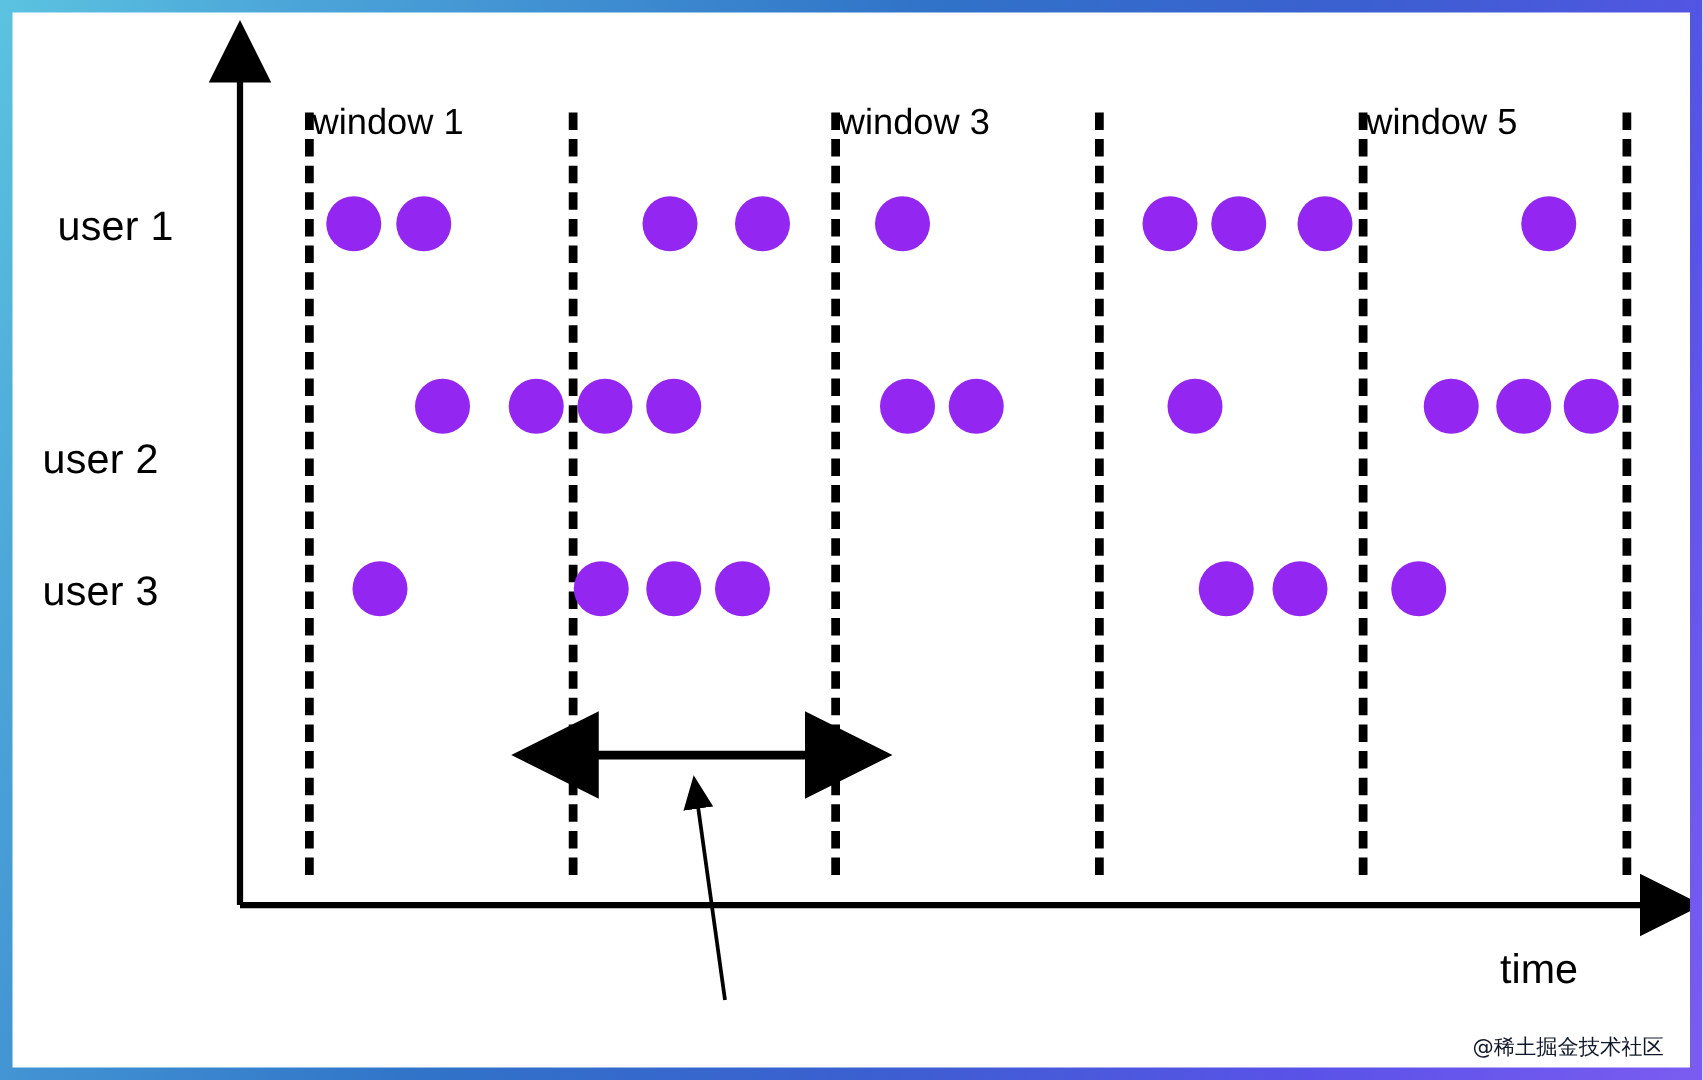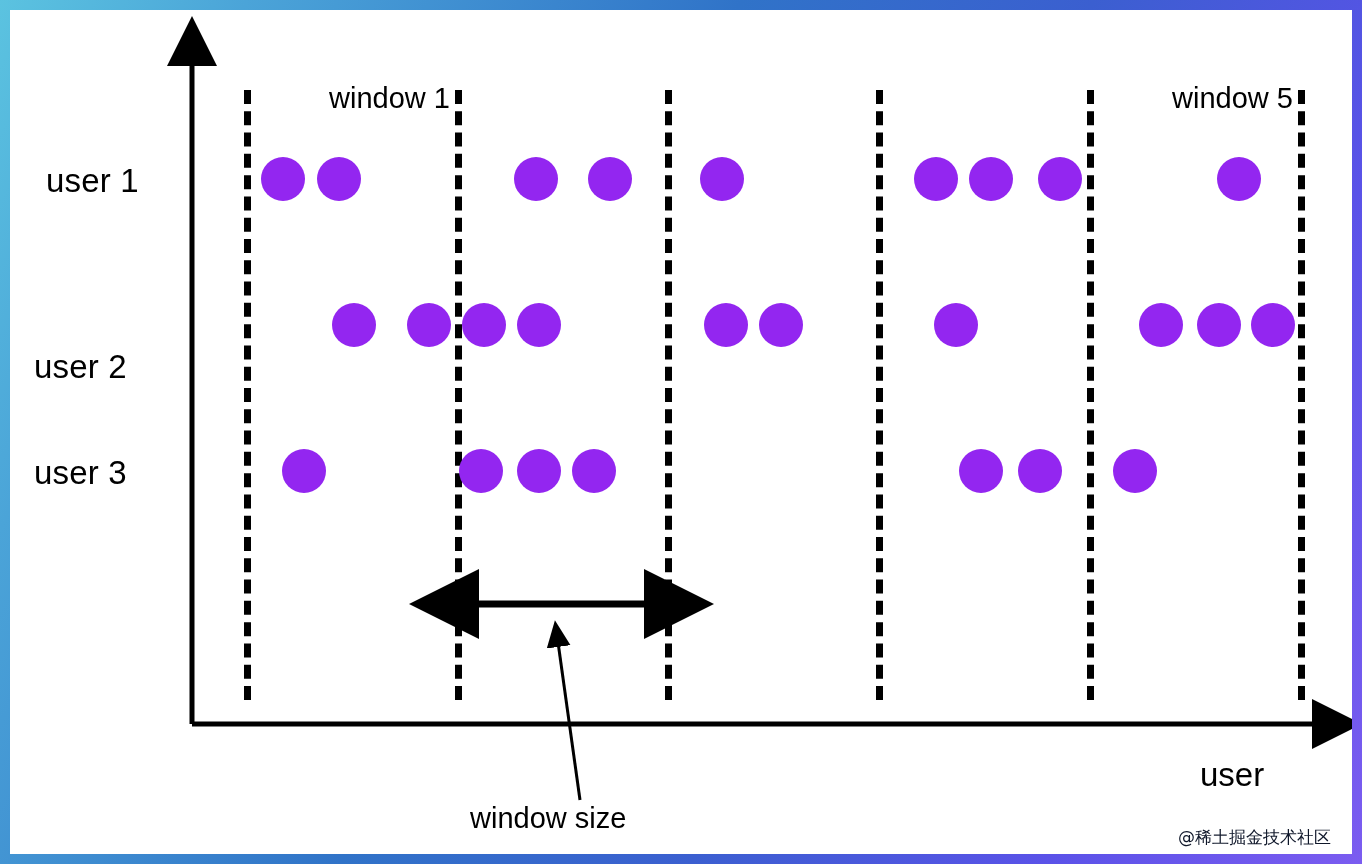--- a/index.html
+++ b/index.html
@@ -35,21 +35,21 @@
     color: #000000;
     white-space: nowrap;
     font-weight: 400;
   }
   .user-label {
     font-size: 33px;
     letter-spacing: 0.2px;
   }
   .window-label {
     font-size: 29px;
-    text-align: right;
+    text-align: left;
   }
   .time-label {
     font-size: 33px;
   }
   .winsize-label {
     font-size: 29px;
   }
   .dot {
     position: absolute;
     border-radius: 50%;
@@ -104,20 +104,21 @@
     </svg>
 
     <div class="vdiv" style="left:234px; top:80px; height:610px;"></div>
     <div class="vdiv" style="left:445px; top:80px; height:610px;"></div>
     <div class="vdiv" style="left:655px; top:80px; height:610px;"></div>
     <div class="vdiv" style="left:866px; top:80px; height:610px;"></div>
     <div class="vdiv" style="left:1077px; top:80px; height:610px;"></div>
     <div class="vdiv" style="left:1288px; top:80px; height:610px;"></div>
 
     <div class="axis-label window-label" style="left:240px; top:72px; width:200px;">window 1</div>
+    <div class="axis-label window-label" style="left:661px; top:72px; width:200px;">window 3</div>
     <div class="axis-label window-label" style="left:1083px; top:72px; width:200px;">window 5</div>
 
     <div class="axis-label user-label" style="left:36px; top:152px;">user 1</div>
     <div class="axis-label user-label" style="left:24px; top:298px;margin-top:40px;">user 2</div>
     <div class="axis-label user-label" style="left:24px; top:444px;">user 3</div>
 
     <div class="dot" style="left:251px; top:147px; width:44px; height:44px;"></div>
     <div class="dot" style="left:307px; top:147px; width:44px; height:44px;"></div>
     <div class="dot" style="left:504px; top:147px; width:44px; height:44px;"></div>
     <div class="dot" style="left:578px; top:147px; width:44px; height:44px;"></div>
@@ -139,19 +140,18 @@
     <div class="dot" style="left:1241px; top:293px; width:44px; height:44px;"></div>
 
     <div class="dot" style="left:272px; top:439px; width:44px; height:44px;"></div>
     <div class="dot" style="left:449px; top:439px; width:44px; height:44px;"></div>
     <div class="dot" style="left:507px; top:439px; width:44px; height:44px;"></div>
     <div class="dot" style="left:562px; top:439px; width:44px; height:44px;"></div>
     <div class="dot" style="left:949px; top:439px; width:44px; height:44px;"></div>
     <div class="dot" style="left:1008px; top:439px; width:44px; height:44px;"></div>
     <div class="dot" style="left:1103px; top:439px; width:44px; height:44px;"></div>
 
-    <div class="axis-label winsize-label" style="left:460px; top:792px;">window size</div>
 
-    <div class="axis-label time-label" style="left:1190px; top:746px;">user</div>
+    <div class="axis-label time-label" style="left:1190px; top:746px;">time</div>
 
     <div class="watermark" style="left:1168px; top:816px;">@稀土掘金技术社区</div>
   </div>
 </div>
 
 </body></html>

